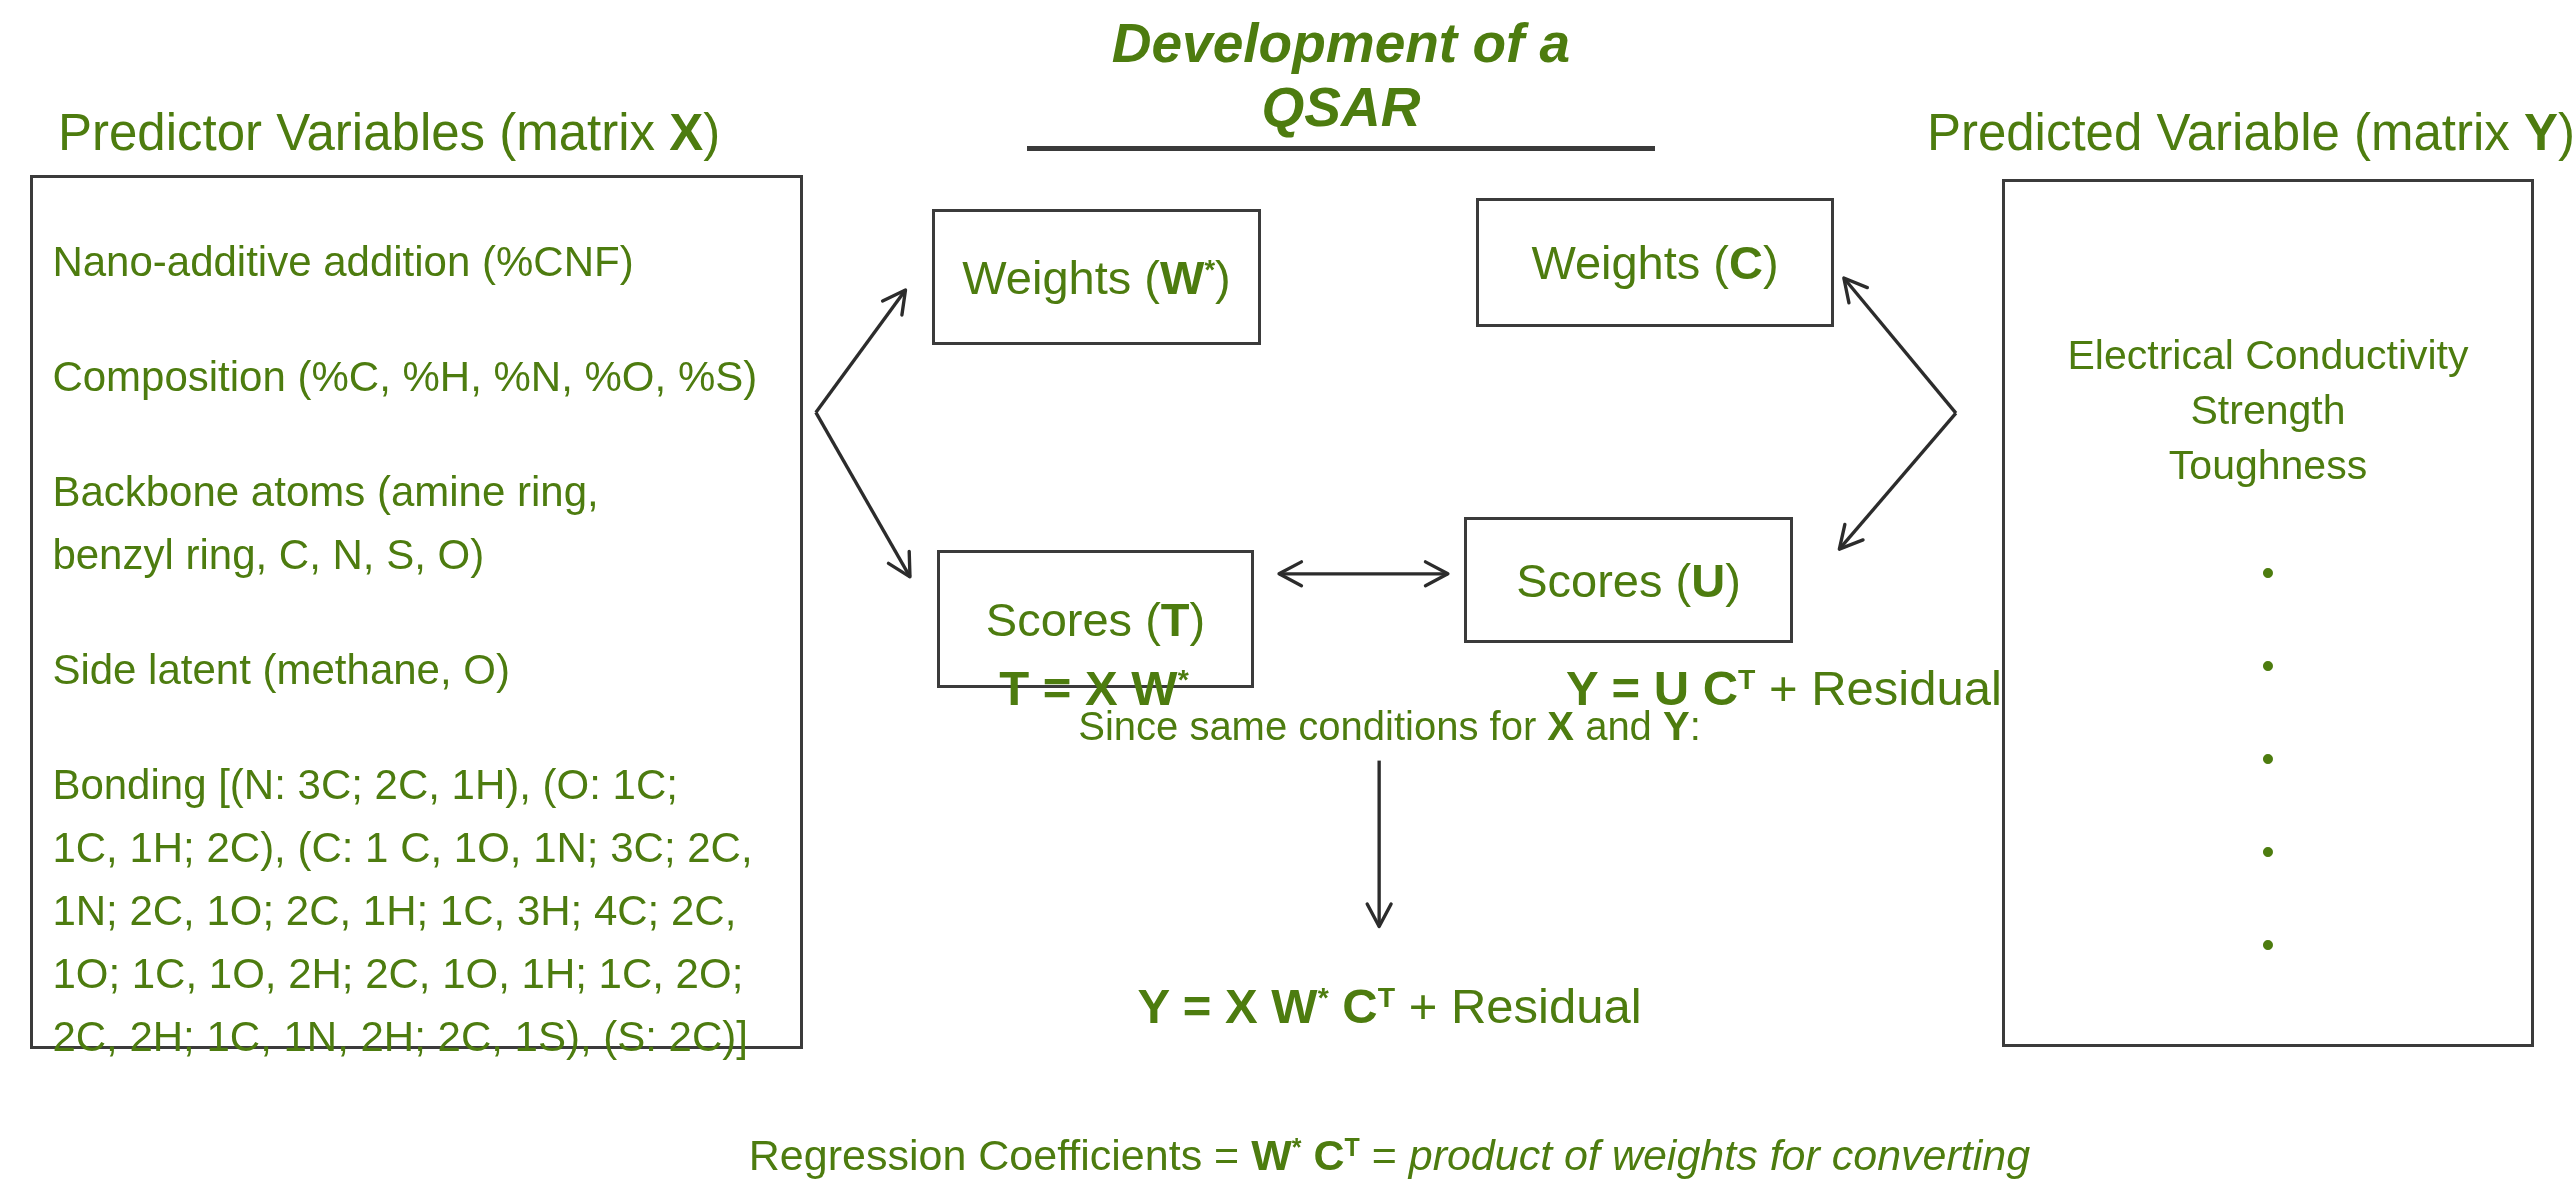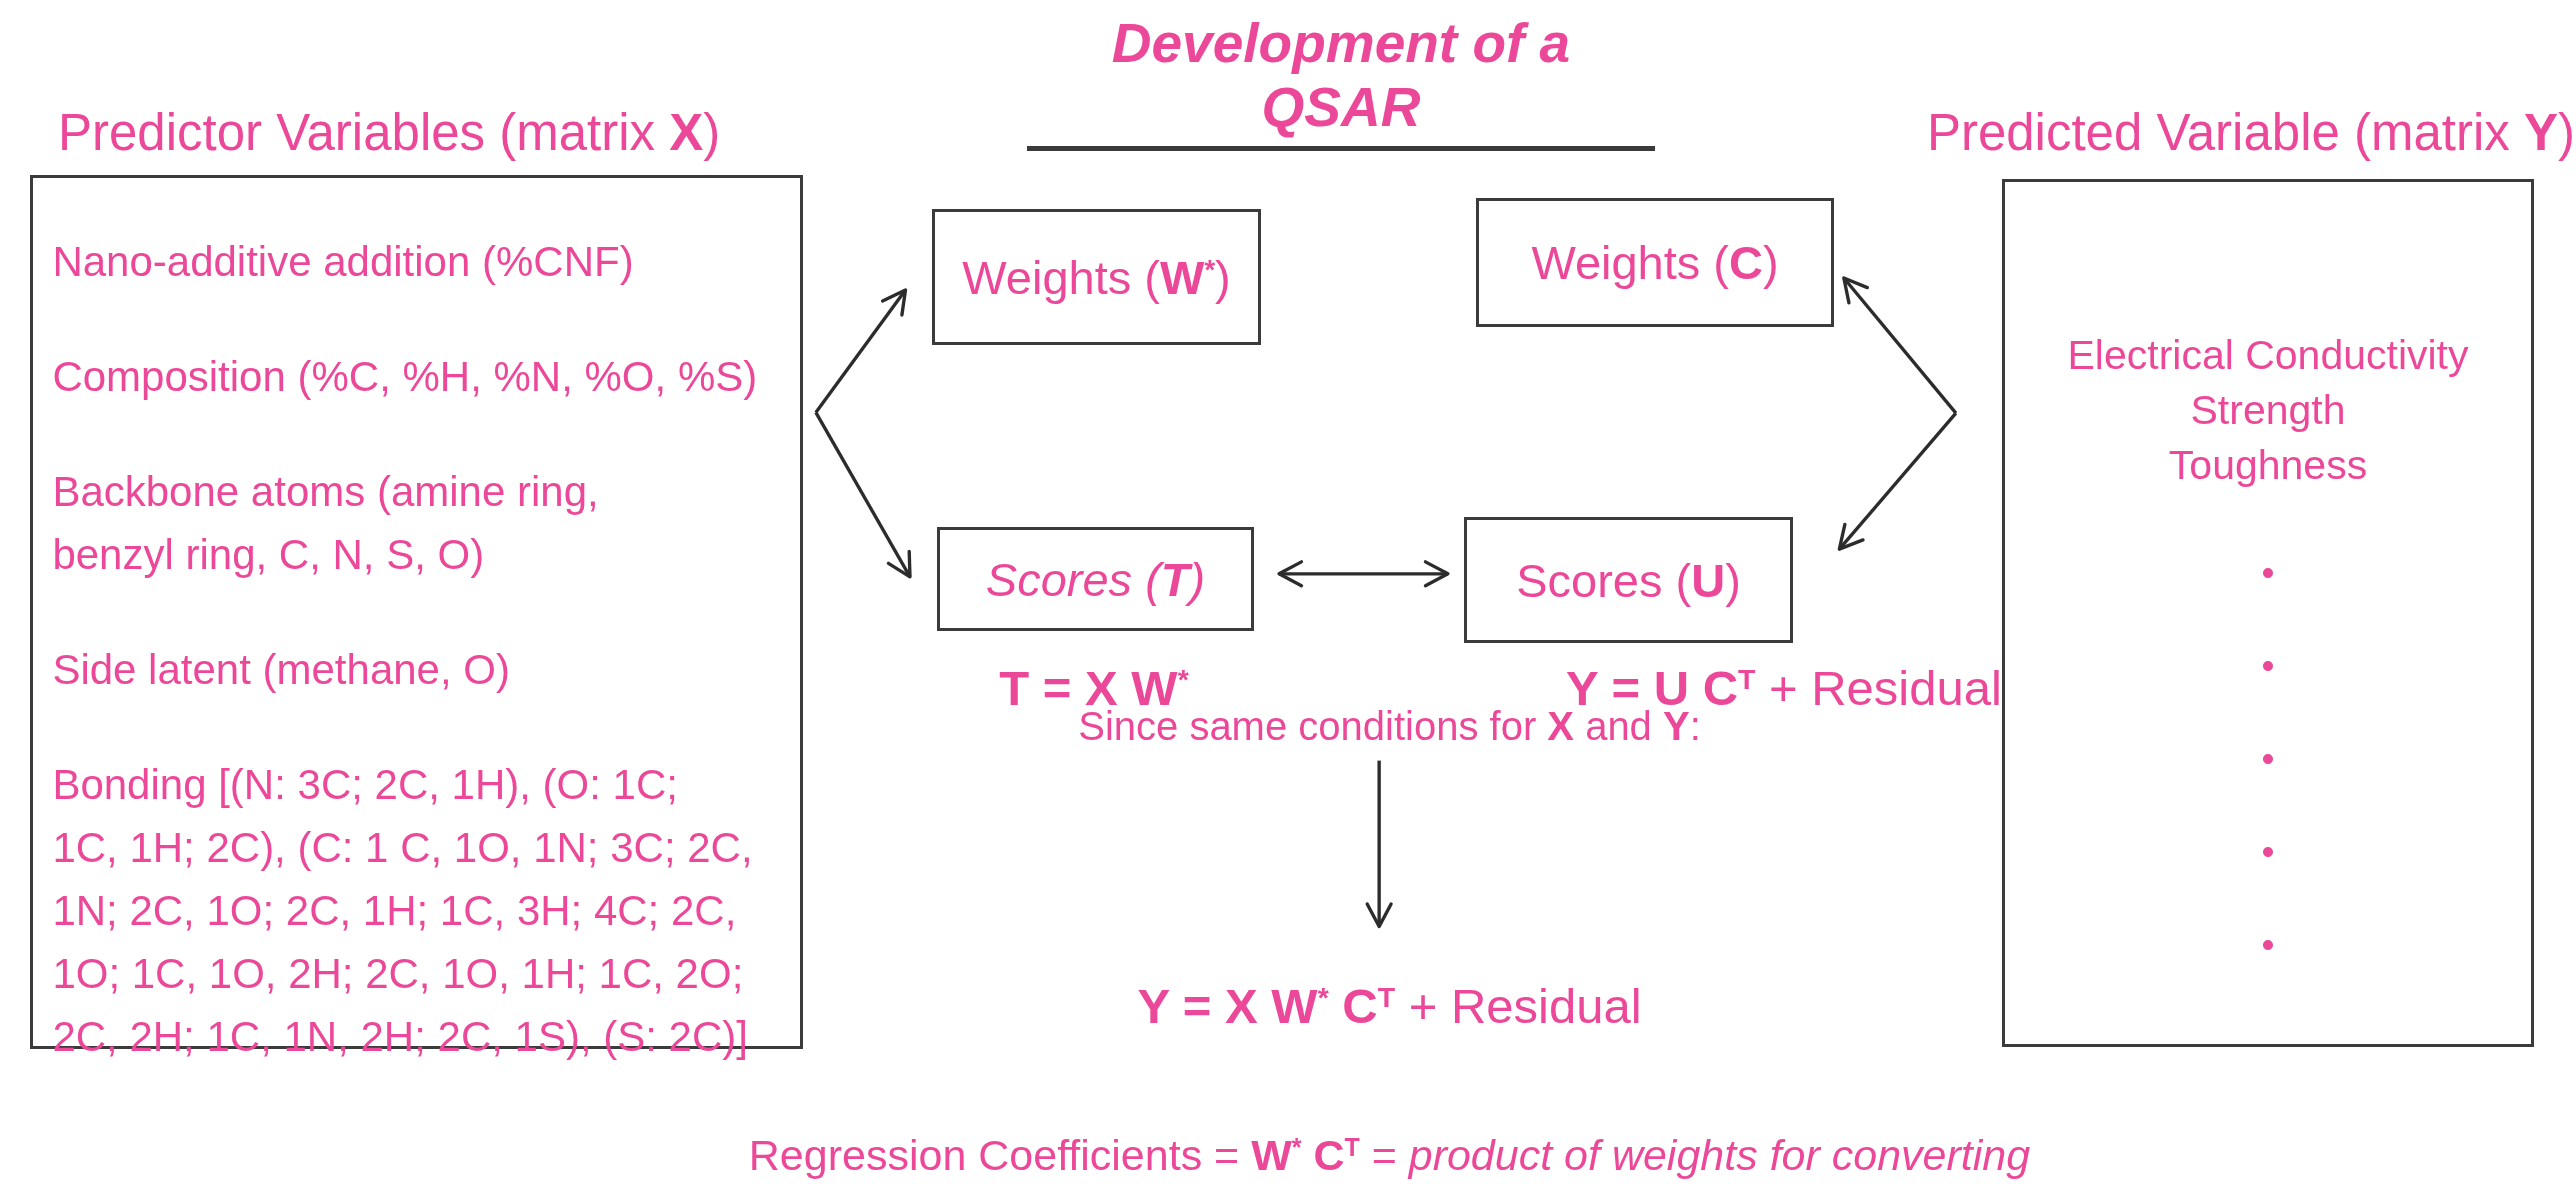--- a/index.html
+++ b/index.html
@@ -1,21 +1,21 @@
 <!DOCTYPE html>
 <html style="font-size:12px"><head>
 <meta charset="utf-8">
 <style>
   html,body{margin:0;padding:0;background:#ffffff;}
   .stage{
     position:relative;
     width:2576px;height:1185px;
     background:#ffffff;
     font-family:"Liberation Sans","DejaVu Sans",sans-serif;
-    color:#ec4899;
+    color:#4d7c0f;
     overflow:hidden;
   }
   .abs{position:absolute;}
 
   
   .title{left:1027px;top:10.5px;width:628px;text-align:center;
          font-size:55px;font-weight:bold;font-style:italic;}
   .title-text{display:inline-block;border-bottom:5.2px solid #3a3a3a;padding:0 9px 7.5px 9px;}
 
   
@@ -36,21 +36,21 @@
   .ydots{margin-top:33px;display:flex;flex-direction:column;align-items:center;}
   .dot{display:block;height:93px;line-height:93px;font-size:37px;}
 
   
   .node{border:3px solid #3b3b3b;background:#ffffff;box-sizing:border-box;
         display:flex;align-items:center;justify-content:center;
         font-size:47px;white-space:nowrap;}
   .node b{font-weight:bold;}
   .node-ww{left:932px;top:209px;width:329px;height:136px;}
   .node-wc{left:1476px;top:198px;width:358px;height:129px;}
-  .node-st{left:937px;top:527px;width:317px;height:104px;font-style:italic;}
+  .node-st{left:937px;top:550px;width:317px;height:138px;}
   .node-su{left:1464px;top:517px;width:329px;height:126px;}
 
   
   .eq{font-size:49px;white-space:nowrap;}
   .eq b{font-weight:bold;}
   .eq-t{left:926px;top:660px;width:336px;text-align:center;}
   .eq-u{left:1566px;top:660px;}
   .eq-final{left:1046px;top:938px;width:687px;text-align:center;margin-top:40px;}
   .since{left:1046px;top:704px;width:687px;text-align:center;font-size:40px;}
   .since b{font-weight:bold;}

